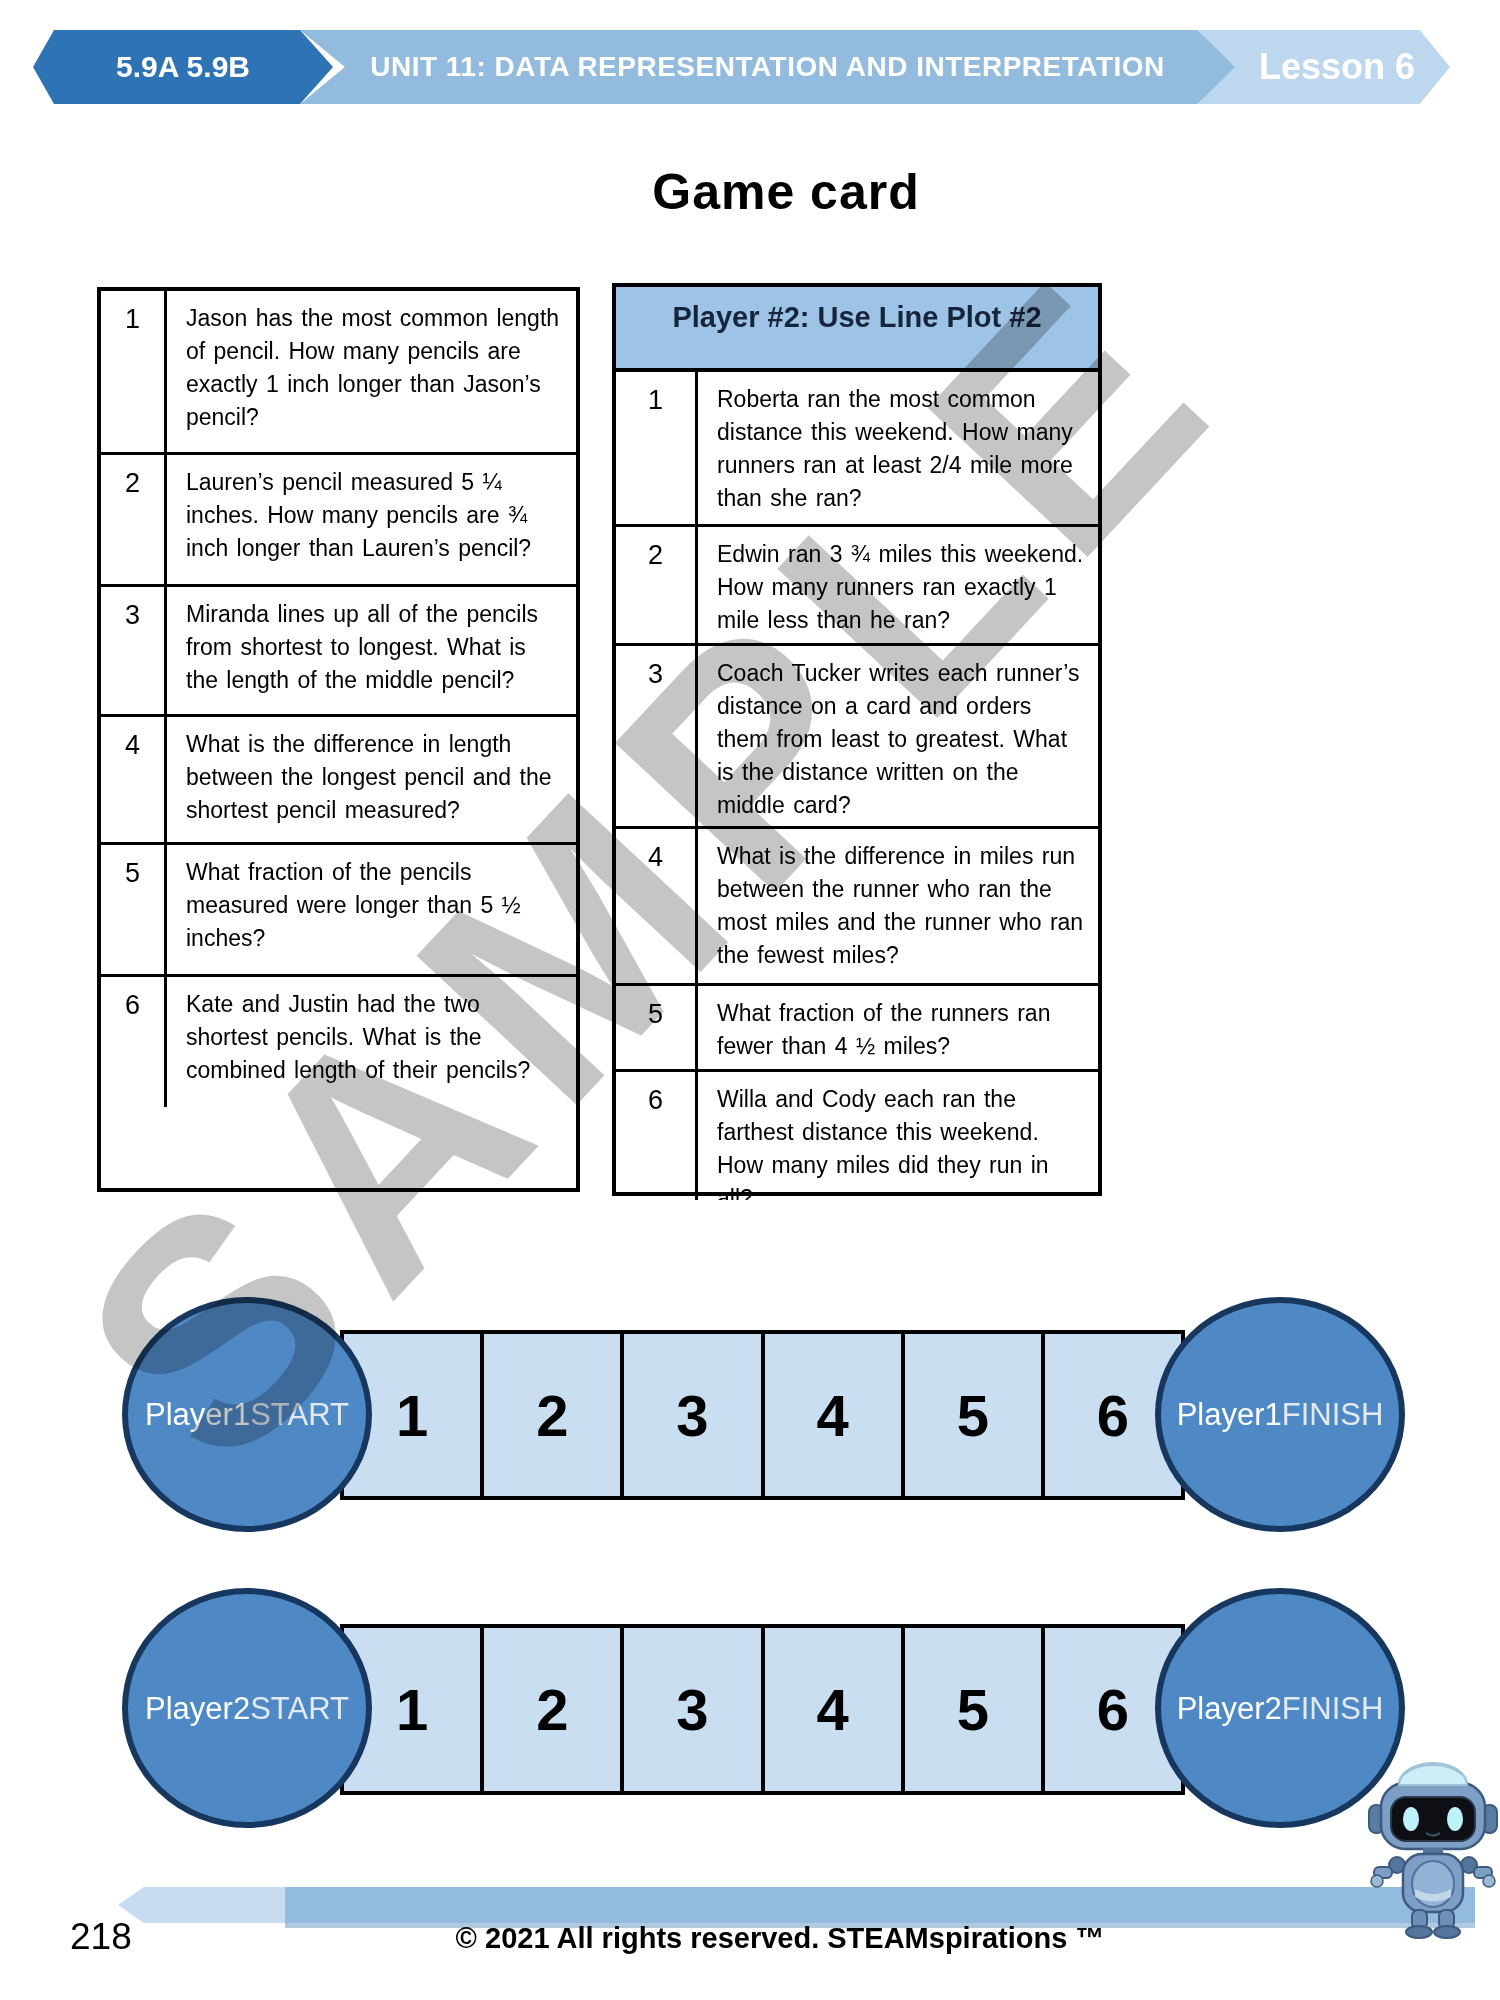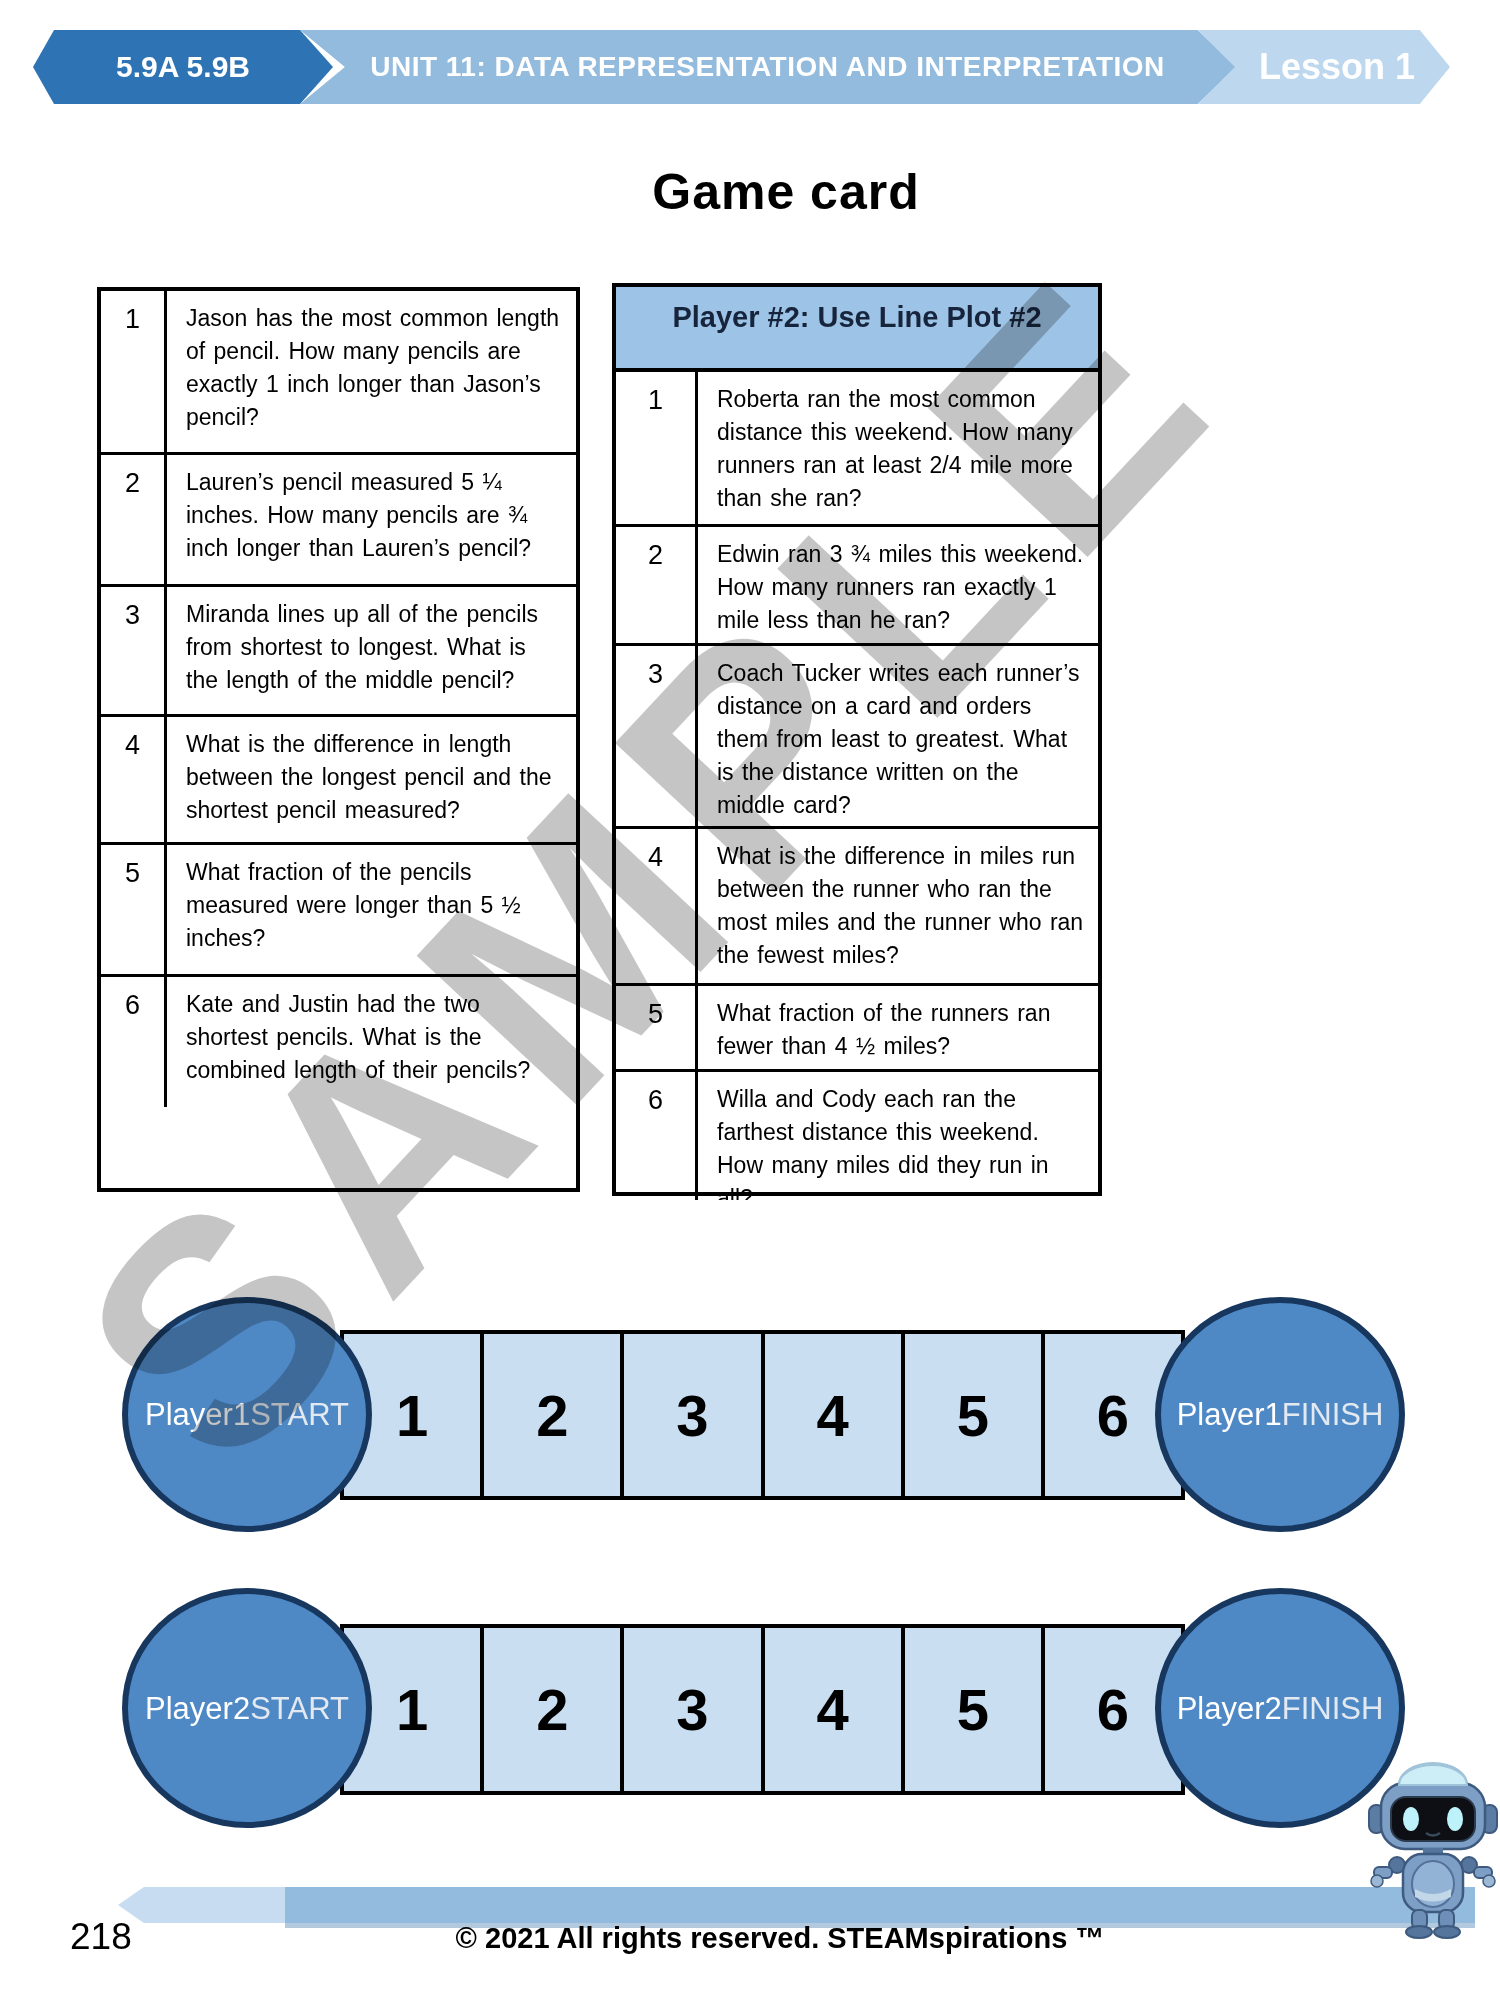--- a/index.html
+++ b/index.html
@@ -75,21 +75,21 @@
 <body>
 
 <div class="hdr">
   <div class="seg seg1">
     <span>5.9A 5.9B</span>
   </div>
   <div class="seg seg2">
     <span>UNIT 11: DATA REPRESENTATION AND INTERPRETATION</span>
   </div>
   <div class="seg seg3">
-    <span>Lesson 1</span>
+    <span>Lesson 6</span>
   </div>
 </div>
 
 <div class="page-title">Game card</div>
 
 <div class="qtable t1">
   <div class="qt-body">
     <div class="qrow">
       <div class="qnum">1</div>
       <div class="qtext">Jason has the most common length of pencil. How many pencils are exactly 1 inch longer than Jason’s pencil?</div>

